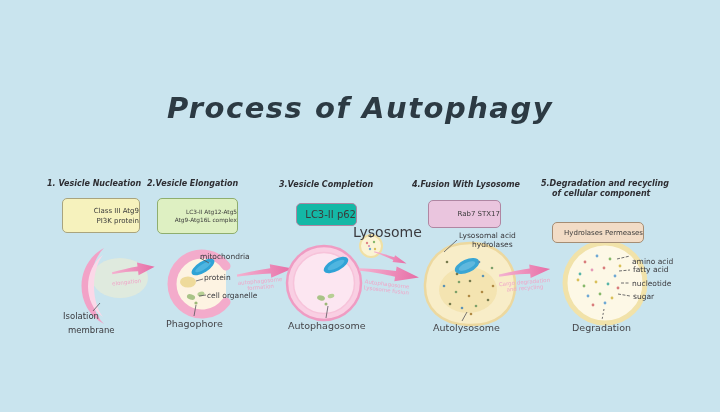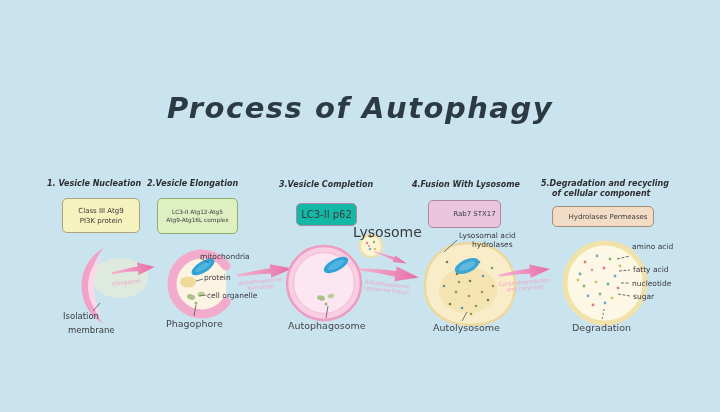--- a/index.html
+++ b/index.html
@@ -2,21 +2,21 @@
 <html><head>
 <meta charset="utf-8">
 <style>
   * { margin:0; padding:0; box-sizing:border-box; }
   html,body { width:720px; height:412px; }
   body { position:relative; overflow:hidden; background:#c9e4ee; font-family:"DejaVu Sans",sans-serif; }
   #art { position:absolute; left:0; top:0; z-index:1; }
   .txt { position:absolute; z-index:2; white-space:nowrap; }
   .title { font-size:29px; font-style:italic; font-weight:600; color:#2c3a43; letter-spacing:1.5px;margin-top:11px; }
   .heading { font-size:8px; font-style:italic; font-weight:bold; color:#2e2e33; }
-  .pbox { position:absolute; z-index:2; border-radius:5px; display:flex; flex-direction:column; justify-content:center; align-items:center; gap:2px; color:#3b3b3b; }
+  .pbox { position:absolute; z-index:2; border-radius:5px; display:flex; flex-direction:column; justify-content:center; align-items:flex-end; gap:2px; color:#3b3b3b; }
   .pbox span { white-space:nowrap; }
   .box1 { background:#f6f2bd; border:1px solid #a9a47e; font-size:7px; }
   .box2 { background:#def0c2; border:1px solid #8fae6e; font-size:5.8px; }
   .box3 { background:#14b8a6; border:1px solid #b086a2; font-size:10px; }
   .box4 { background:#eac5de; border:1px solid #b086a2; font-size:7px; }
   .box5 { background:#f2dcc6; border:1px solid #a58d74; font-size:7px; }
   .dlabel { font-size:9.5px; color:#454549; }
   .slabel { font-size:7.5px; color:#3a3a3e; }
   .atext { font-size:5.5px; color:#efa6c8; text-align:center; line-height:6px; }
 </style>
@@ -173,40 +173,40 @@
 <div class="pbox box2" style="left:157px; top:198px; width:81px; height:36px;">
   <span>LC3-II  Atg12-Atg5</span>
   <span>Atg9-Atg16L  complex</span>
 </div>
 <div class="pbox box3" style="left:296px; top:203px; width:61px; height:23px;">
   <span>LC3-II    p62</span>
 </div>
 <div class="pbox box4" style="left:428px; top:200px; width:73px; height:28px;padding-left:20px;">
   <span>Rab7    STX17</span>
 </div>
-<div class="pbox box5" style="left:552px; top:206px; width:102px; height:21px;padding-left:10px;">
+<div class="pbox box5" style="left:552px; top:222px; width:92px; height:21px;padding-left:10px;">
   <span>Hydrolases  Permeases</span>
 </div>
 
 <div class="txt slabel" style="left:63px; top:311px; font-size:8.5px;">Isolation</div>
 <div class="txt slabel" style="left:60px; top:325px; font-size:8.5px;padding-left:8px;">membrane</div>
 <div class="txt dlabel" style="left:166px; top:318px;">Phagophore</div>
 <div class="txt dlabel" style="left:288px; top:320px;">Autophagosome</div>
 <div class="txt dlabel" style="left:433px; top:322px;">Autolysosome</div>
 <div class="txt dlabel" style="left:572px; top:322px;">Degradation</div>
 
 <div class="txt slabel" style="left:200px; top:252px;">mitochondria</div>
 <div class="txt slabel" style="left:204px; top:273px;">protein</div>
 <div class="txt slabel" style="left:207px; top:291px;">cell  organelle</div>
 
 <div class="txt slabel" style="left:353px; top:224px; font-size:14px;">Lysosome</div>
 <div class="txt slabel" style="left:459px; top:231px;">Lysosomal  acid</div>
 <div class="txt slabel" style="left:472px; top:240px;">hydrolases</div>
 
-<div class="txt slabel" style="left:632px; top:242px;">amino acid</div>
+<div class="txt slabel" style="left:632px; top:257px;">amino acid</div>
 <div class="txt slabel" style="left:633px; top:265px;">fatty acid</div>
 <div class="txt slabel" style="left:632px; top:279px;">nucleotide</div>
 <div class="txt slabel" style="left:633px; top:292px;">sugar</div>
 
 <div class="txt atext" style="left:112px; top:279px; transform:rotate(-6deg);">elongation</div>
 <div class="txt atext" style="left:238px; top:278px; transform:rotate(-5deg);">
   <div>autophagosome</div>
   <div>formation</div>
 </div>
 <div class="txt atext" style="left:364px; top:281px; transform:rotate(7deg);">

